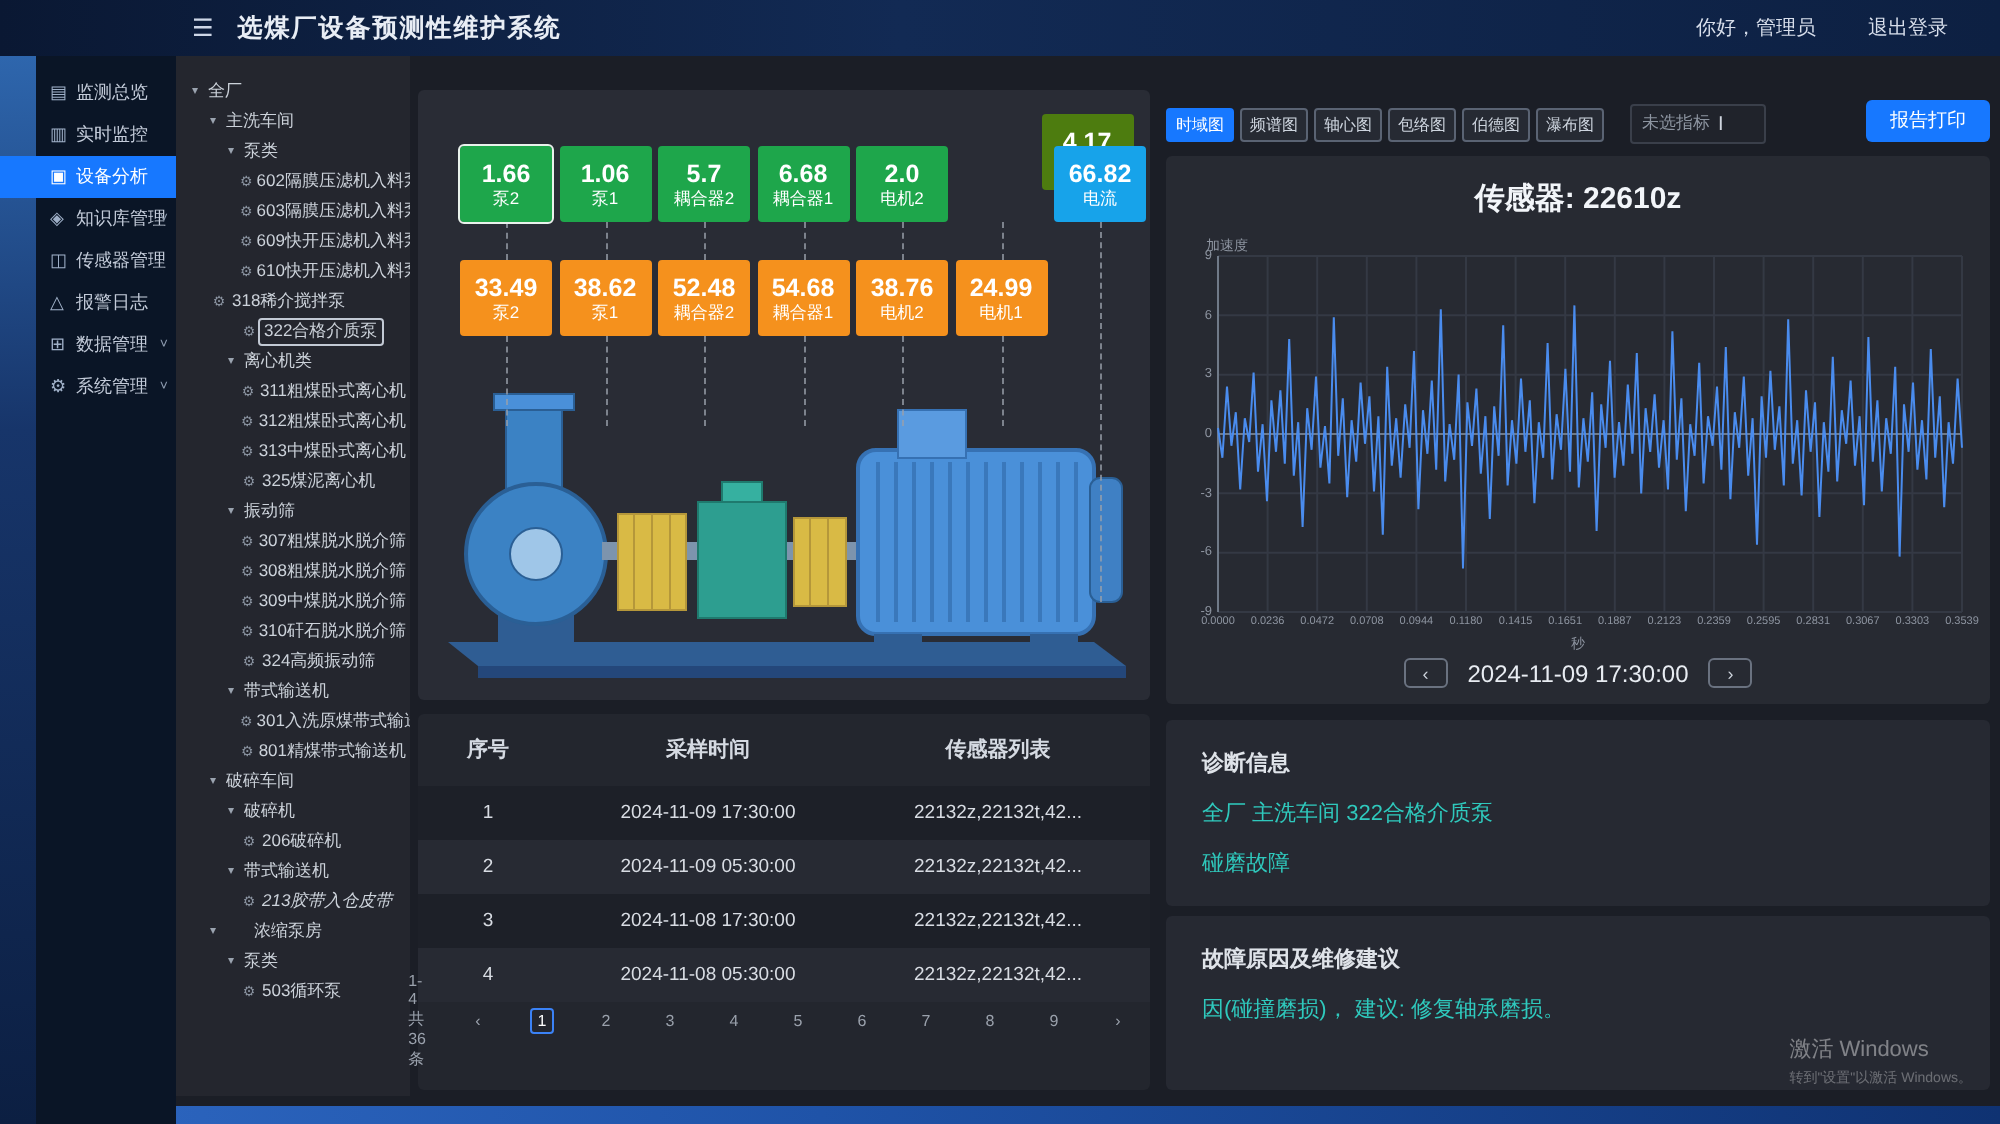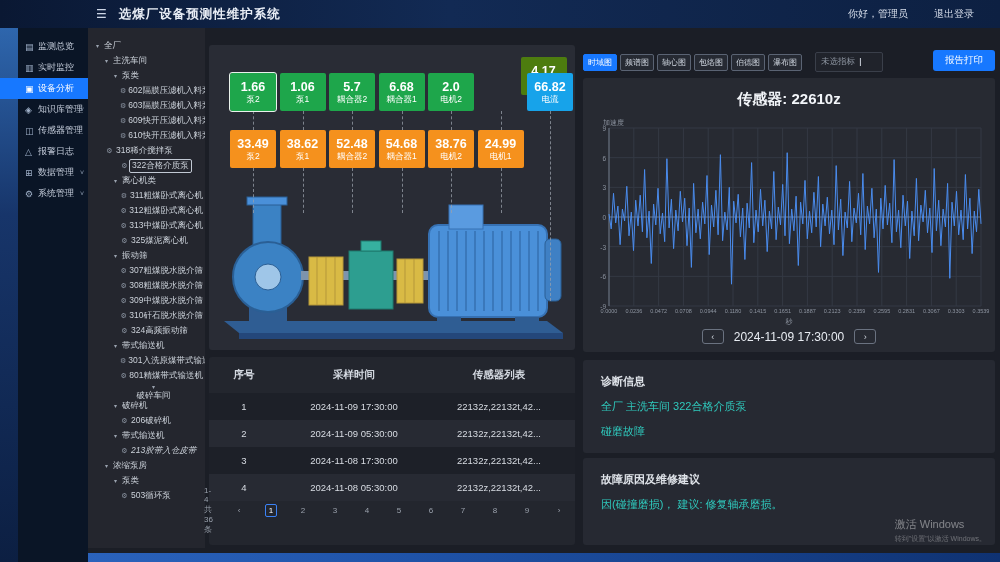--- a/index.html
+++ b/index.html
@@ -251,41 +251,41 @@
           <span class="lbl">带式输送机</span>
         </div>
         <div class="tnode" style="padding-left: 32px;">
           <span class="leaf-ic">⚙</span>
           <span class="lbl">301入洗原煤带式输送机</span>
         </div>
         <div class="tnode" style="padding-left: 32px;">
           <span class="leaf-ic">⚙</span>
           <span class="lbl">801精煤带式输送机</span>
         </div>
-        <div class="tnode" style="padding-left: 14px; flex-direction: column;">
+        <div class="tnode" style="padding-left: 14px;">
           <span class="arrow">▾</span>
           <span class="lbl">破碎车间</span>
         </div>
         <div class="tnode" style="padding-left: 23px;">
           <span class="arrow">▾</span>
           <span class="lbl">破碎机</span>
         </div>
         <div class="tnode" style="padding-left: 32px;">
           <span class="leaf-ic">⚙</span>
           <span class="lbl">206破碎机</span>
         </div>
         <div class="tnode" style="padding-left: 23px;">
           <span class="arrow">▾</span>
           <span class="lbl">带式输送机</span>
         </div>
         <div class="tnode" style="padding-left: 32px; font-style: italic;">
           <span class="leaf-ic">⚙</span>
           <span class="lbl">213胶带入仓皮带</span>
         </div>
-        <div class="tnode" style="padding-left: 14px;">
+        <div class="tnode" style="padding-left: 14px; gap: 14px;">
           <span class="arrow">▾</span>
           <span class="lbl">浓缩泵房</span>
         </div>
         <div class="tnode" style="padding-left: 23px;">
           <span class="arrow">▾</span>
           <span class="lbl">泵类</span>
         </div>
         <div class="tnode" style="padding-left: 32px;">
           <span class="leaf-ic">⚙</span>
           <span class="lbl">503循环泵</span>

